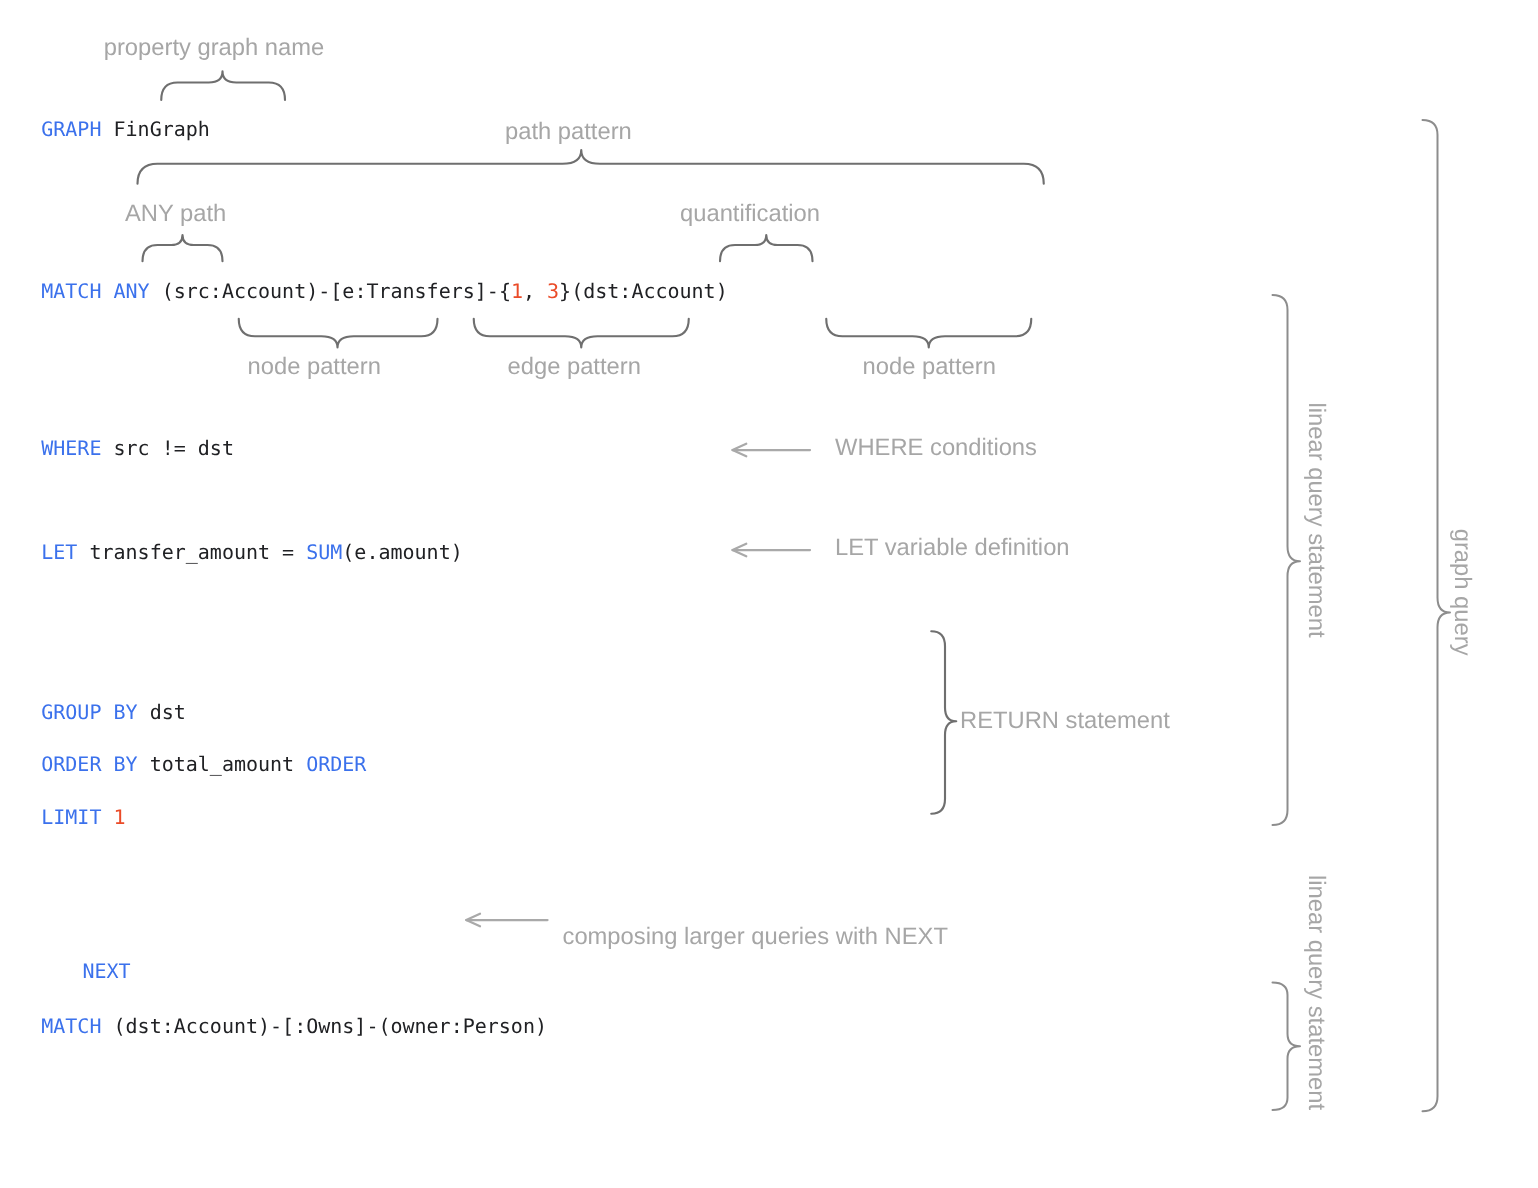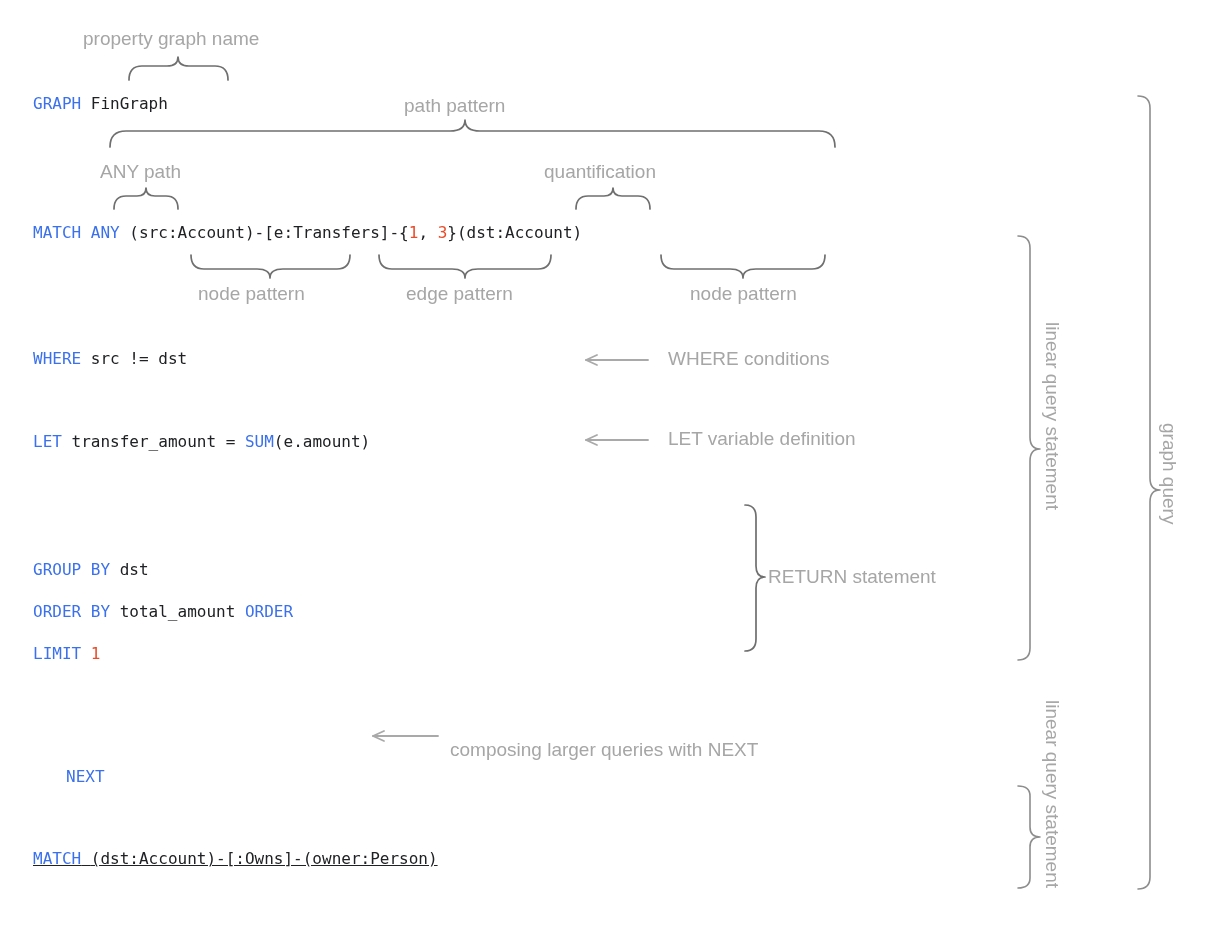--- a/index.html
+++ b/index.html
@@ -60,21 +60,21 @@
 
 
   <div class="code" style="left:33px; top:555px;"><span class="kw">GROUP BY</span><span> </span><span>dst</span></div>
 
   <div class="code" style="left:33px; top:597px;"><span class="kw">ORDER BY</span><span> </span><span>total_amount </span><span class="kw">ORDER</span></div>
 
   <div class="code" style="left:33px; top:639px;"><span class="kw">LIMIT</span><span> </span><span class="num">1</span></div>
 
   <div class="code" style="left:33px; top:762px;margin-left:33px;"><span class="kw">NEXT</span></div>
 
-  <div class="code" style="left:33px; top:844px;text-decoration:underline;"><span class="kw">MATCH</span><span> </span><span>(dst:Account)-[:Owns]-(owner:Person)</span></div>
+  <div class="code" style="left:33px; top:806px;"><span class="kw">MATCH</span><span> </span><span>(dst:Account)-[:Owns]-(owner:Person)</span></div>
 
 
   <div class="lbl" style="left:83px; top:28px;">property graph name</div>
   <div class="lbl" style="left:404px; top:95px;">path pattern</div>
   <div class="lbl" style="left:100px; top:161px;text-align:center;">ANY path</div>
   <div class="lbl" style="left:544px; top:161px;">quantification</div>
   <div class="lbl" style="left:198px; top:283px;">node pattern</div>
   <div class="lbl" style="left:406px; top:283px;">edge pattern</div>
   <div class="lbl" style="left:690px; top:283px;">node pattern</div>
   <div class="lbl" style="left:668px; top:348px;">WHERE conditions</div>

